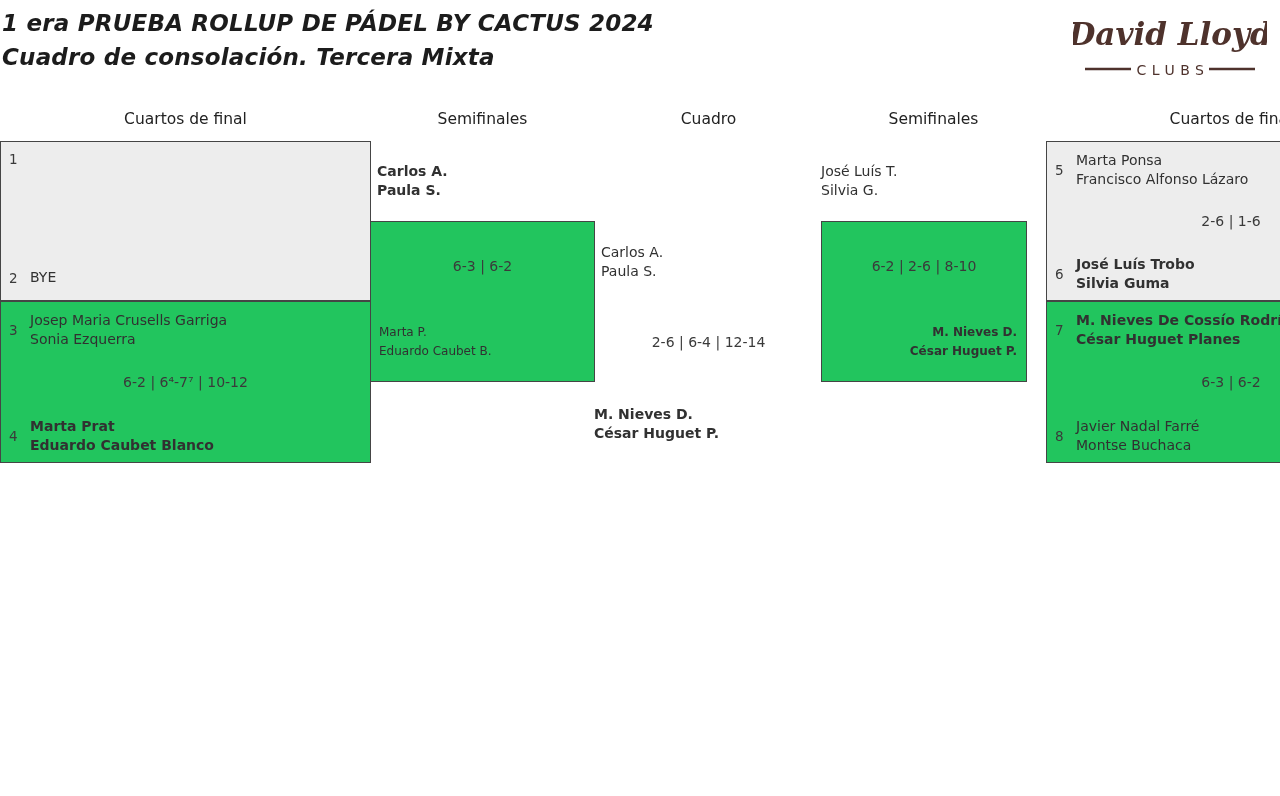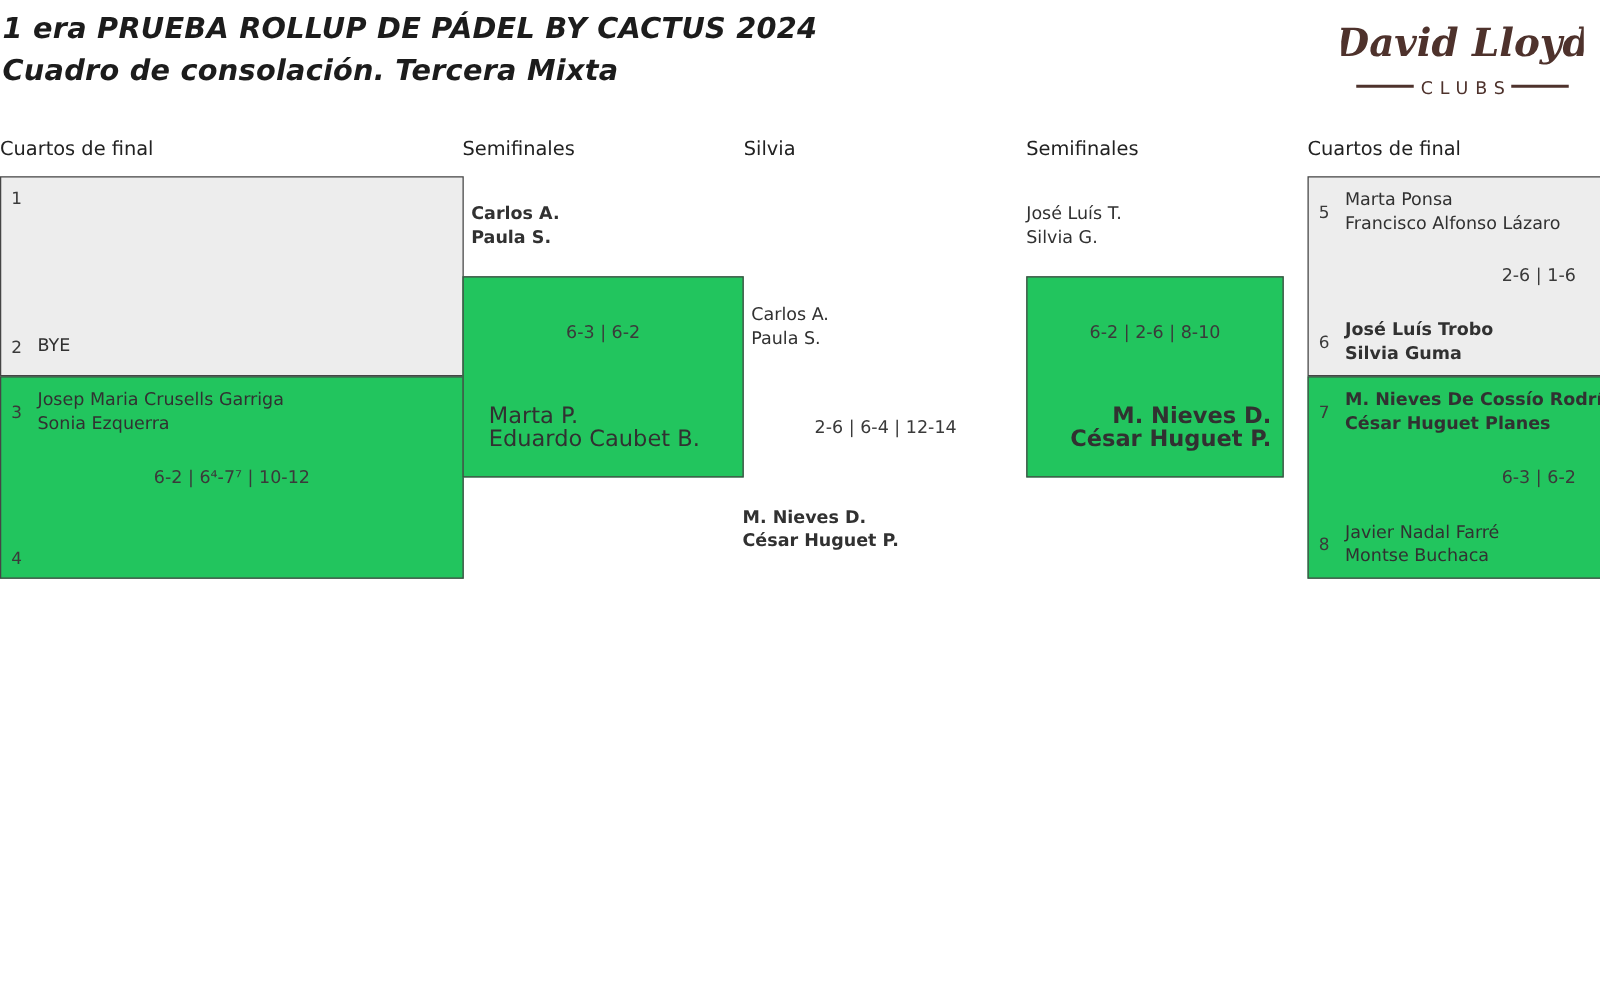--- a/index.html
+++ b/index.html
@@ -24,21 +24,21 @@
     color:var(--title);letter-spacing:.2px;white-space:nowrap;font-style:italic;
   }
   .page-subtitle{
     position:absolute;left:2px;top:40px;
     font-size:23px;line-height:34px;font-weight:600;
     color:var(--title);letter-spacing:.2px;white-space:nowrap;font-style:italic;
   }
   .logo{position:absolute;left:1073px;top:2px;width:194px;height:84px;}
   .col-header{
     position:absolute;top:110px;height:22px;
-    font-size:15.5px;font-weight:500;text-align:left;
+    font-size:15.5px;font-weight:500;text-align:center;
     color:#222;white-space:nowrap;overflow:visible;
   }
   .box{
     position:absolute;box-sizing:border-box;
     border:1px solid var(--border);background:#22c55e;
   }
   .box.shaded{background:var(--shaded);}
   .team{
     position:absolute;left:8px;right:6px;
     display:flex;align-items:center;
@@ -60,21 +60,21 @@
   .score.mid{top:50%;transform:translateY(-50%);}
   .score.sf{top:36px;}
   .label{
     position:absolute;font-size:14px;line-height:19px;color:#313131;
   }
   .label div{white-space:nowrap;}
   .label.bold{font-weight:600;}
   .label.right{}
   .inbox-label{
     position:absolute;left:8px;right:9px;bottom:20px;
-    font-size:18px;line-height:19px;color:#313131;margin-left:12px;
+    font-size:12px;line-height:19px;color:#313131;
   }
   .inbox-label div{white-space:nowrap;}
   .inbox-label.bold{font-weight:600;}
   .inbox-label.right{text-align:right;}
 </style>
 </head>
 <body>
 
 <div class="stage">
 
@@ -85,21 +85,21 @@
     <svg width="194" height="84" viewBox="0 0 194 84">
       <text x="97" y="43" text-anchor="middle" font-family="DejaVu Serif, serif" font-style="italic" font-weight="bold" font-size="31" fill="#4e322c">David Lloyd</text>
       <line x1="12" y1="67" x2="58" y2="67" stroke="#4e322c" stroke-width="2.5"></line>
       <line x1="136" y1="67" x2="182" y2="67" stroke="#4e322c" stroke-width="2.5"></line>
       <text x="100" y="73" text-anchor="middle" font-family="DejaVu Sans, sans-serif" font-size="14" letter-spacing="5.5" fill="#4e322c">CLUBS</text>
     </svg>
   </div>
 
   <div class="col-header" style="left:0;width:371px">Cuartos de final</div>
   <div class="col-header" style="left:370px;width:225px">Semifinales</div>
-  <div class="col-header" style="left:595px;width:227px">Silvia</div>
+  <div class="col-header" style="left:595px;width:227px">Cuadro</div>
   <div class="col-header" style="left:821px;width:225px">Semifinales</div>
   <div class="col-header" style="left:1046px;width:370px">Cuartos de final</div>
 
   <div class="box shaded" style="left:0;top:141px;width:371px;height:160px">
     <div class="team top winner">
       <span class="seed">1</span>
     </div>
     <div class="team bot-bye">
       <span class="seed">2</span>
       <span class="names">
@@ -112,20 +112,24 @@
     <div class="team top">
       <span class="seed">3</span>
       <span class="names">
         <div>Josep Maria Crusells Garriga</div>
         <div>Sonia Ezquerra</div>
       </span>
     </div>
     <div class="score mid">6-2 | 6⁴-7⁷ | 10-12</div>
     <div class="team bot winner">
       <span class="seed">4</span>
+      <span class="names">
+        <div>Marta Prat</div>
+        <div>Eduardo Caubet Blanco</div>
+      </span>
     </div>
   </div>
 
   <div class="label bold" style="left:377px;top:162px">
     <div>Carlos A.</div>
     <div>Paula S.</div>
   </div>
   <div class="box" style="left:370px;top:221px;width:225px;height:161px">
     <div class="score sf">6-3 | 6-2</div>
     <div class="inbox-label">

